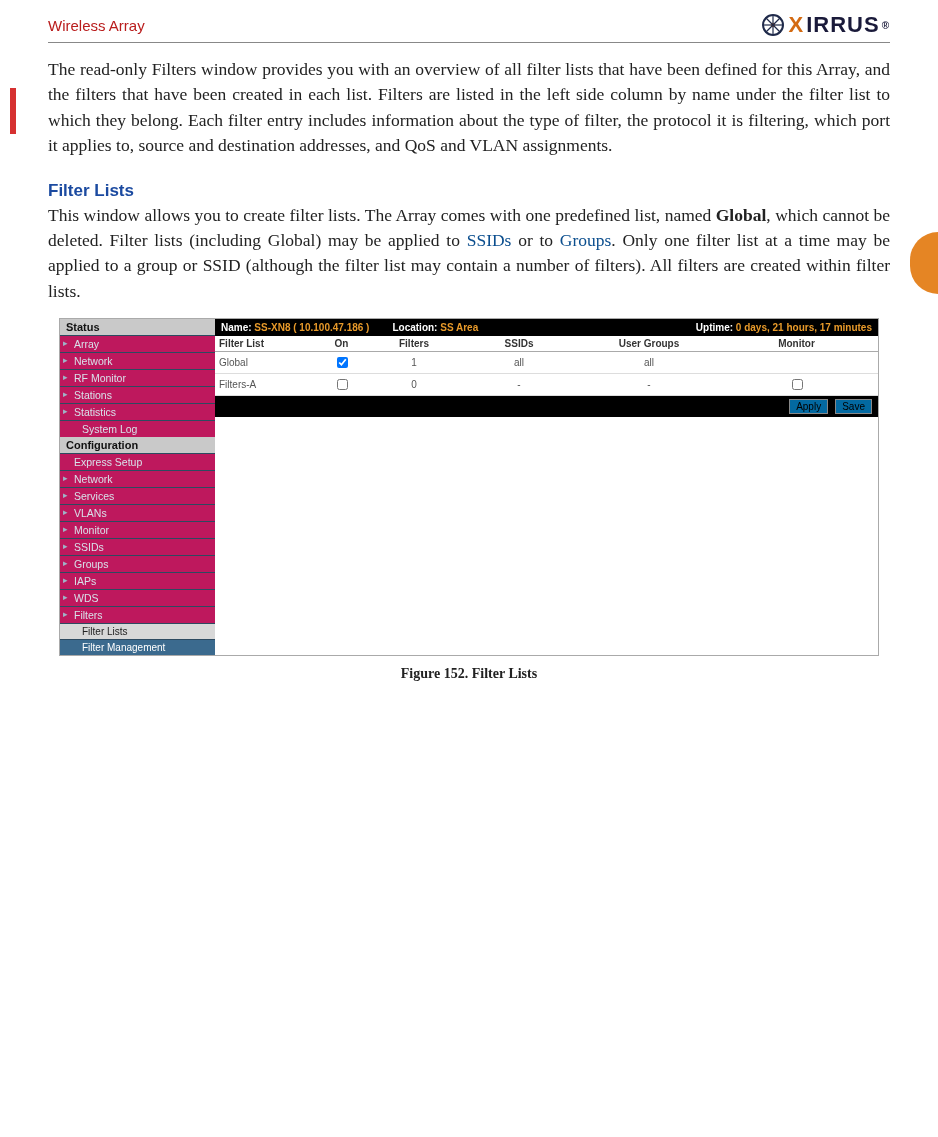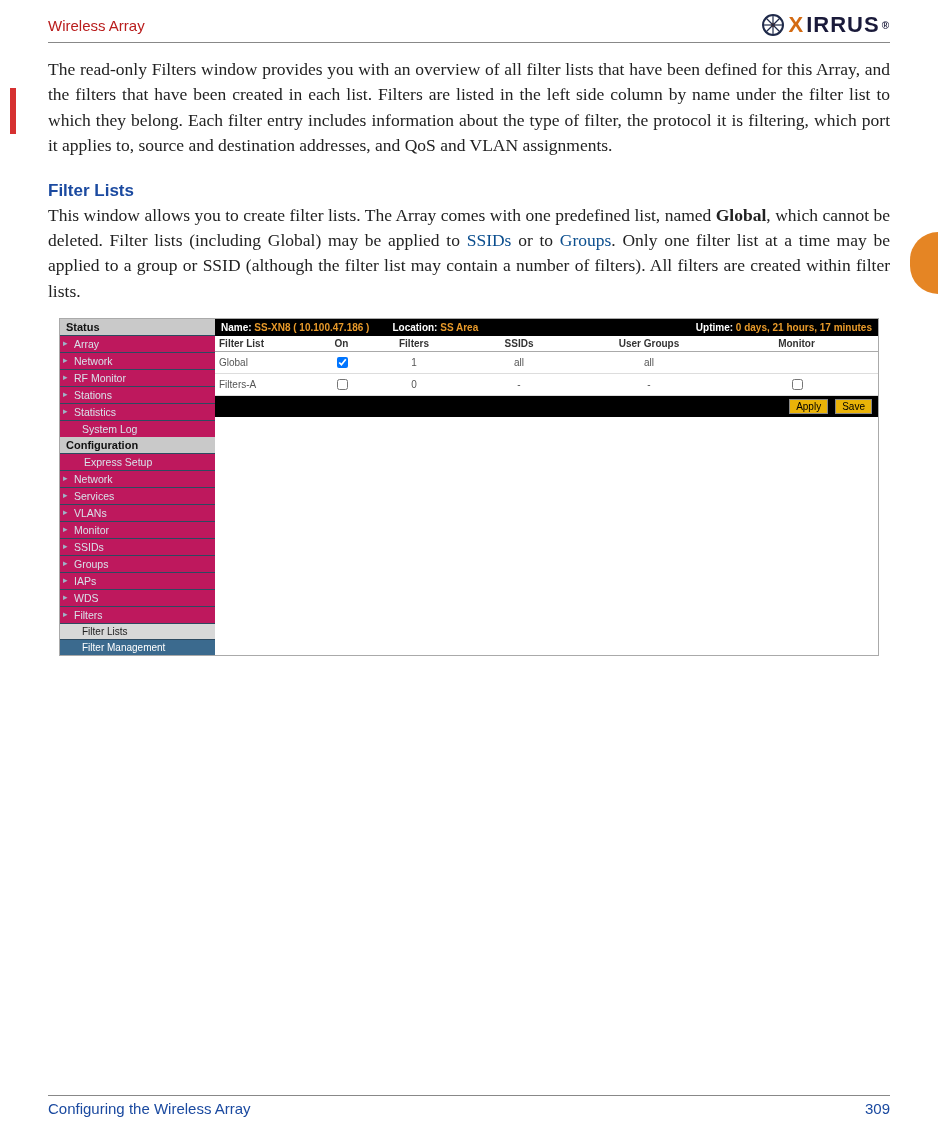--- a/index.html
+++ b/index.html
@@ -163,21 +163,21 @@
     border: 1px solid #888;
     background: #e8e8e8;
     margin-left: 4px;
     cursor: pointer;
   }
   .ss-footer-btns {
     background: #000;
     text-align: right;
     padding: 3px 6px;
   }
-  .ss-footer-btns .ss-btn { background:#eab308; }
+  .ss-footer-btns .ss-btn { background:#0369a1; }
   .ss-chk { width:11px; height:11px; }
   .caption {
     text-align: center;
     font-size: 14px;
     font-family: Georgia, serif;
     margin-top: 10px;
     font-weight: bold;
   }
   .footerbar {
     position: absolute;
@@ -229,21 +229,21 @@
     <div class="ss-row">
       <div class="ss-nav">
         <div class="ss-nav-head">Status</div>
         <div class="ss-nav-item caret">Array</div>
         <div class="ss-nav-item caret">Network</div>
         <div class="ss-nav-item caret">RF Monitor</div>
         <div class="ss-nav-item caret">Stations</div>
         <div class="ss-nav-item caret">Statistics</div>
         <div class="ss-nav-item" style="padding-left:22px">System Log</div>
         <div class="ss-nav-head">Configuration</div>
-        <div class="ss-nav-item" style="padding-left:24px">Express Setup</div>
+        <div class="ss-nav-item" style="padding-left:14px">Express Setup</div>
         <div class="ss-nav-item caret">Network</div>
         <div class="ss-nav-item caret">Services</div>
         <div class="ss-nav-item caret">VLANs</div>
         <div class="ss-nav-item caret">Monitor</div>
         <div class="ss-nav-item caret">SSIDs</div>
         <div class="ss-nav-item caret">Groups</div>
         <div class="ss-nav-item caret">IAPs</div>
         <div class="ss-nav-item caret">WDS</div>
         <div class="ss-nav-item caret">Filters</div>
         <div class="ss-nav-item ss-nav-sub light">Filter Lists</div>
@@ -280,18 +280,15 @@
           <span class="c-del"><input type="checkbox" class="ss-chk" style=""></span>
         </div>
         <div class="ss-footer-btns">
           <button class="ss-btn">Apply</button>
           <button class="ss-btn">Save</button>
         </div>
       </div>
     </div>
   </div>
 
-
-  <div class="footerbar">
-    <span>Configuring the Wireless Array</span>
-    <span>309</span>
-  </div>
+  <div class="caption">Figure 152. Filter Lists</div>
+
 </div>
 
 </body></html>

